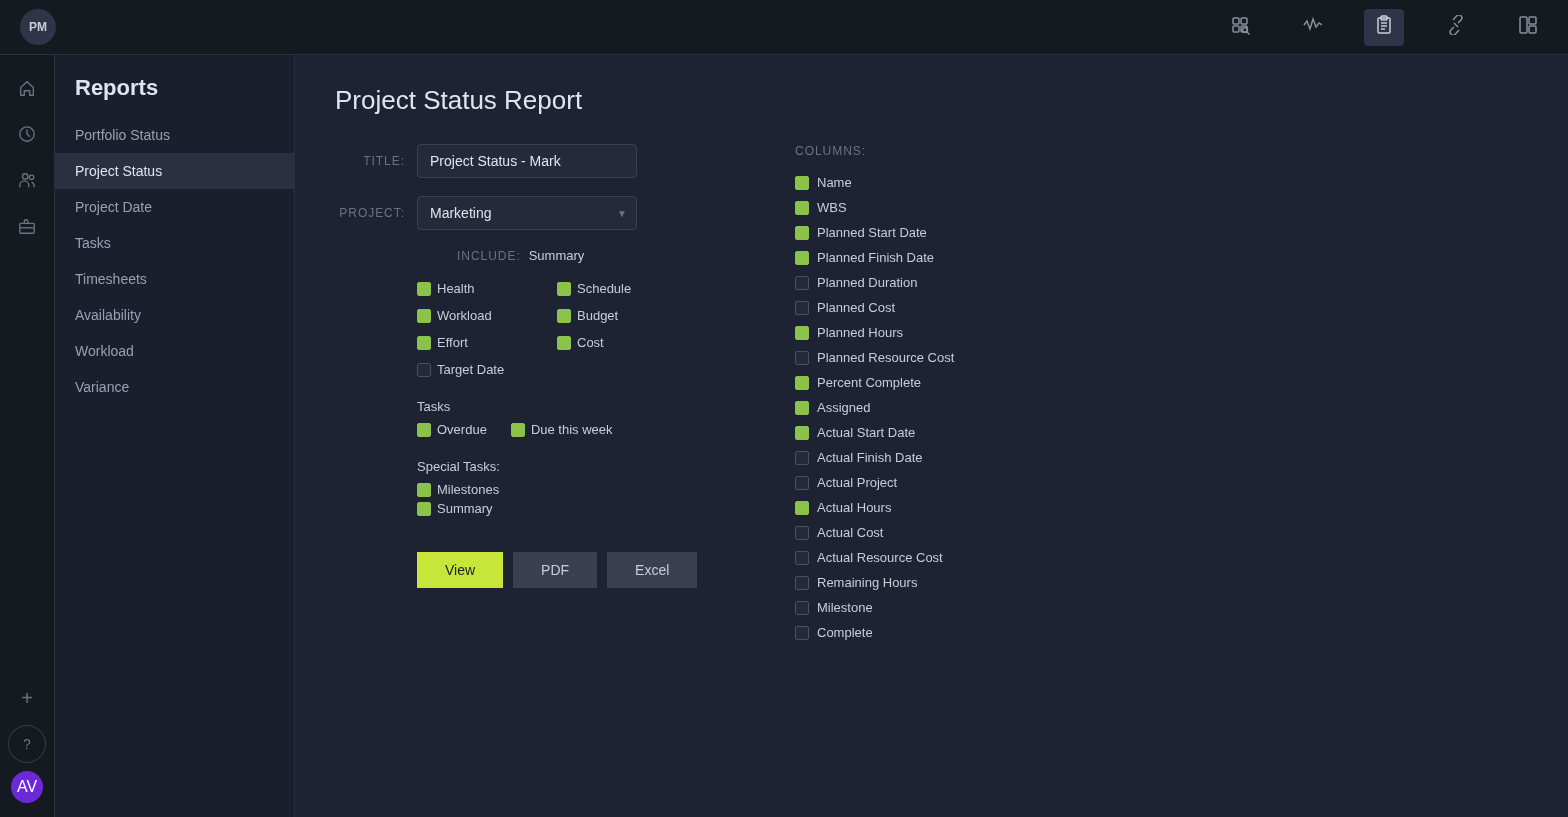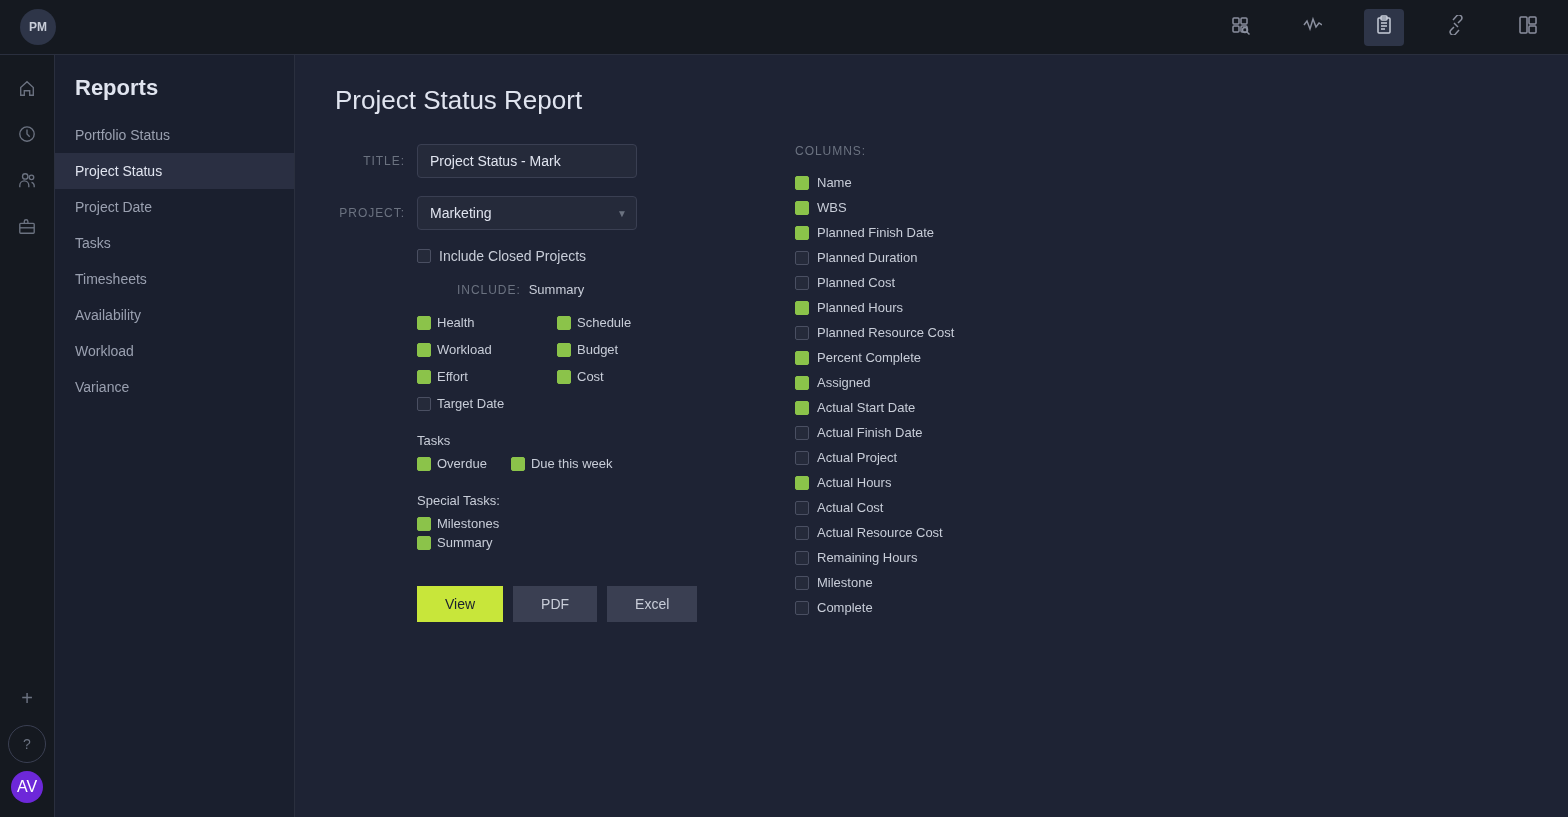--- a/index.html
+++ b/index.html
@@ -411,24 +411,20 @@
           <div class="select-wrapper">
             <select class="form-select">
               <option>Marketing</option>
               <option>Development</option>
               <option>Design</option>
               <option>Sales</option>
             </select>
           </div>
         </div>
 
-        <div class="checkbox-row">
-          <div class="cb"></div>
-          <span>Include Closed Projects</span>
-        </div>
 
         <div class="include-section">
           <div style="display:flex; align-items:baseline; gap:8px; margin-bottom:8px;margin-left:40px;">
             <span class="include-label">INCLUDE:</span>
             <span style="font-size:13px; color:#c8cdd8;">Summary</span>
           </div>
 
           <div style="display:grid; grid-template-columns: 140px 140px; row-gap: 8px;">
 
             <div class="include-item">
@@ -503,20 +499,24 @@
           <div class="column-item">
             <div class="cb checked-green"></div>
             <span>Name</span>
           </div>
           <div class="column-item">
             <div class="cb checked-green"></div>
             <span>WBS</span>
           </div>
           <div class="column-item">
             <div class="cb checked-green"></div>
+            <span>Planned Start Date</span>
+          </div>
+          <div class="column-item">
+            <div class="cb checked-green"></div>
             <span>Planned Finish Date</span>
           </div>
           <div class="column-item">
             <div class="cb"></div>
             <span>Planned Duration</span>
           </div>
           <div class="column-item">
             <div class="cb"></div>
             <span>Planned Cost</span>
           </div>

